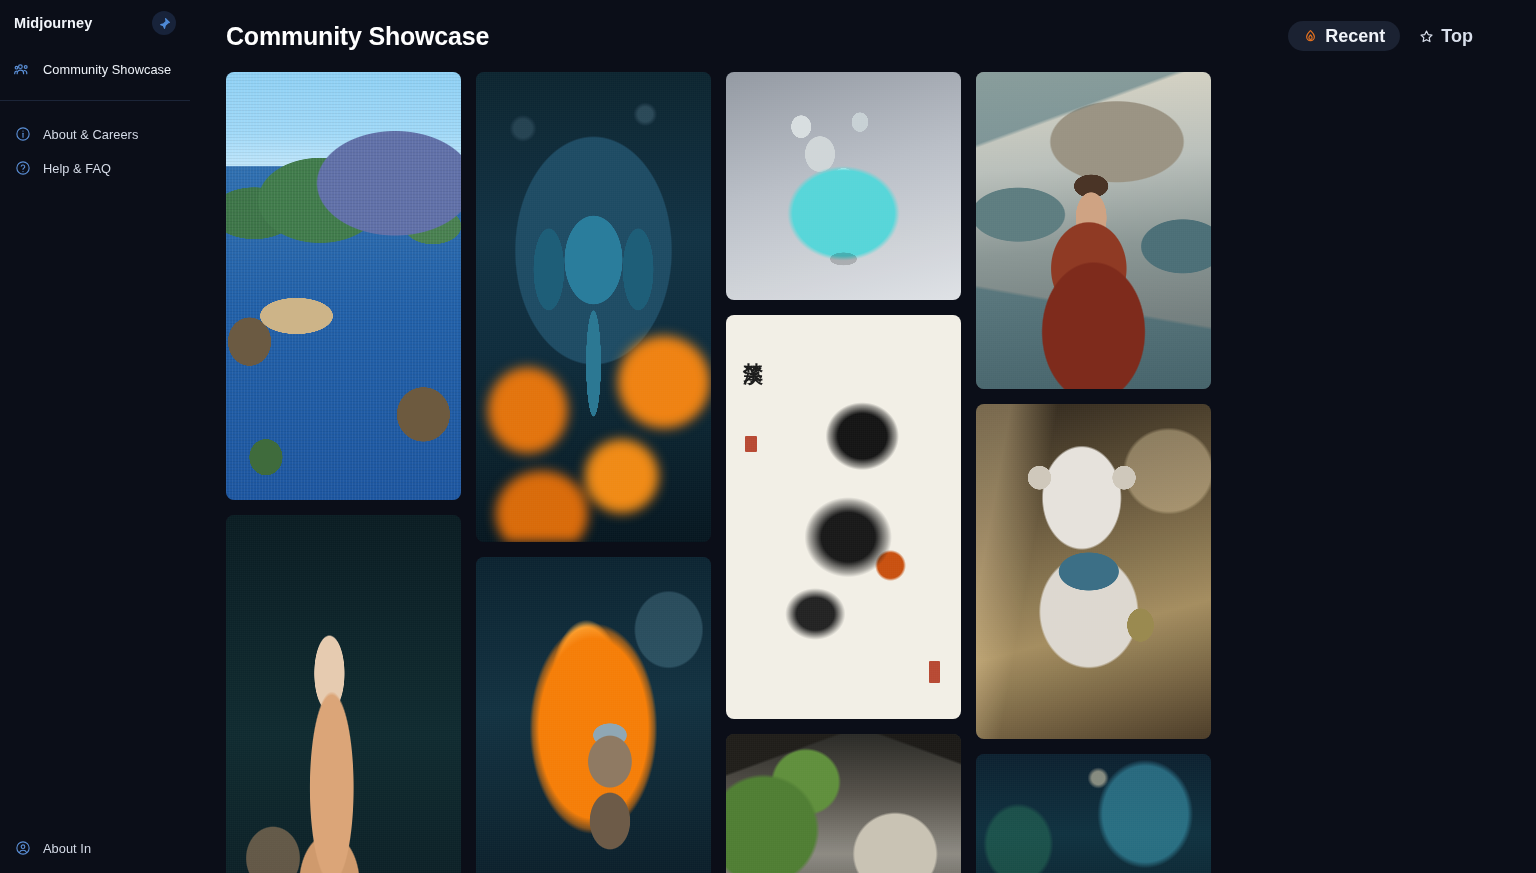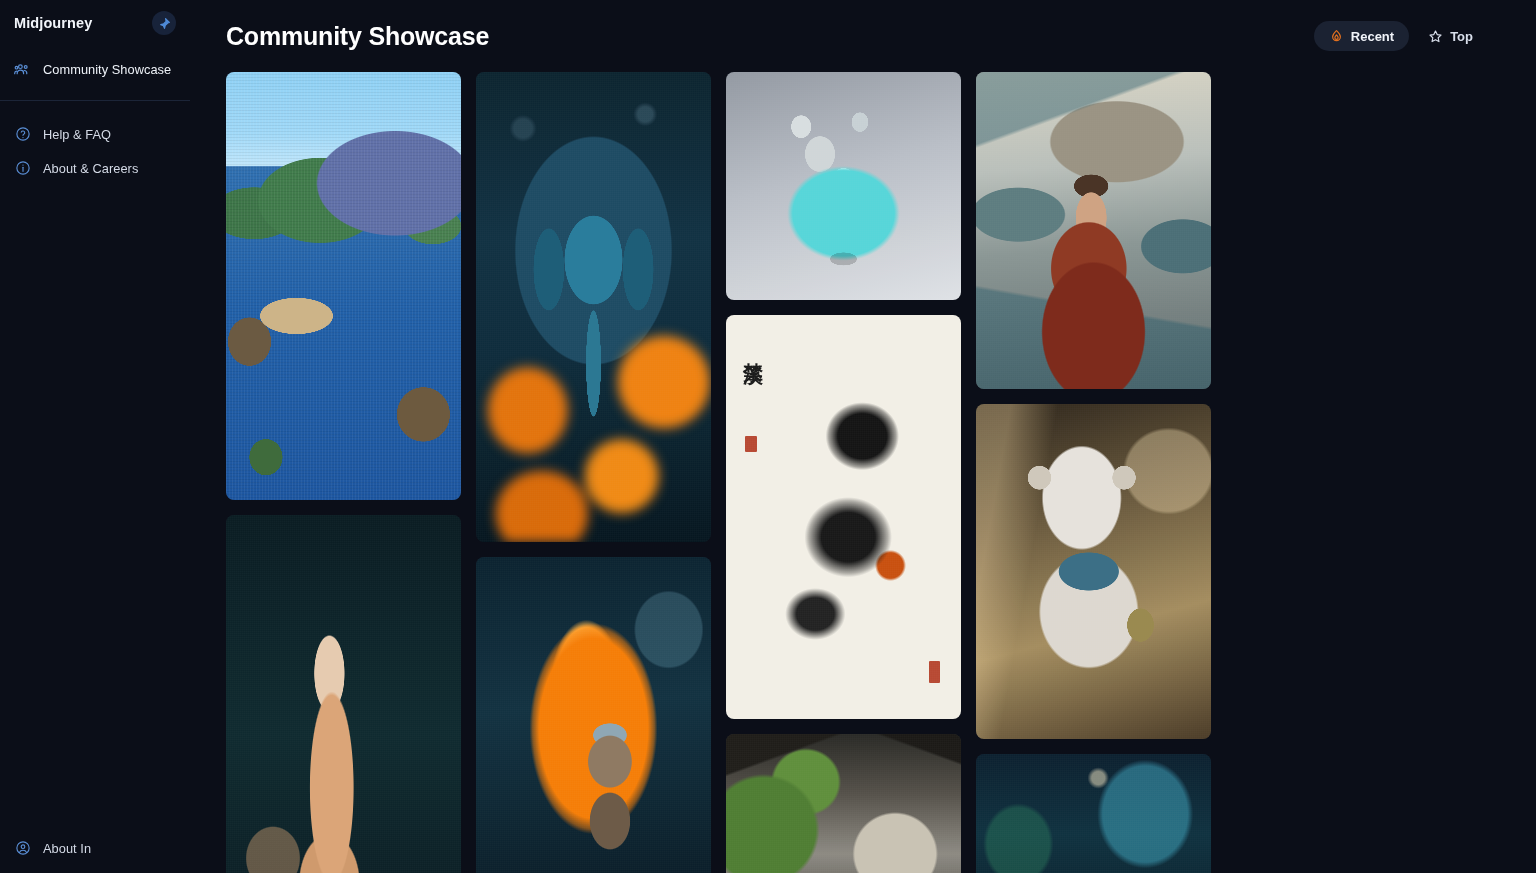--- a/index.html
+++ b/index.html
@@ -122,21 +122,21 @@
     align-items: center;
     gap: 4px;
   }
   .sort-btn {
     display: flex;
     align-items: center;
     gap: 7px;
     height: 30px;
     padding: 0 15px;
     border-radius: 16px;
-    font-size: 13px;
+    font-size: 18px;
     font-weight: 600;
     color: #d9dfeb;
     cursor: pointer;
     background: transparent;
     border: none;
     font-family: "Liberation Sans", sans-serif;
   }
   .sort-btn.selected { background: #1b2232; color: #f0f3f9; }
   .sort-btn .ico { display:flex; align-items:center; }
   .sort-btn .ico svg { display:block; }
@@ -442,36 +442,36 @@
       </div>
     </div>
 
     <div class="divider"></div>
 
     <div class="nav-group">
       <div class="nav-item">
         <span class="nav-icon">
           <svg width="16" height="16" viewBox="0 0 24 24" fill="none" stroke="#5b8fd6" stroke-width="1.7" stroke-linecap="round" stroke-linejoin="round">
             <circle cx="12" cy="12" r="9.2"></circle>
+            <path d="M12 11v6"></path>
+            <circle cx="12" cy="7.6" r="0.95" fill="#5b8fd6" stroke="none"></circle>
+          </svg>
+        </span>
+        <span class="nav-label">About &amp; Careers</span>
+      </div>
+
+      <div class="nav-item">
+        <span class="nav-icon">
+          <svg width="16" height="16" viewBox="0 0 24 24" fill="none" stroke="#5b8fd6" stroke-width="1.7" stroke-linecap="round" stroke-linejoin="round">
+            <circle cx="12" cy="12" r="9.2"></circle>
             <path d="M9.4 9.2a2.7 2.7 0 0 1 5.2.9c0 1.8-2.6 2.2-2.6 3.9"></path>
             <circle cx="12" cy="17.3" r="0.9" fill="#5b8fd6" stroke="none"></circle>
           </svg>
         </span>
         <span class="nav-label">Help &amp; FAQ</span>
-      </div>
-
-      <div class="nav-item">
-        <span class="nav-icon">
-          <svg width="16" height="16" viewBox="0 0 24 24" fill="none" stroke="#5b8fd6" stroke-width="1.7" stroke-linecap="round" stroke-linejoin="round">
-            <circle cx="12" cy="12" r="9.2"></circle>
-            <path d="M12 11v6"></path>
-            <circle cx="12" cy="7.6" r="0.95" fill="#5b8fd6" stroke="none"></circle>
-          </svg>
-        </span>
-        <span class="nav-label">About &amp; Careers</span>
       </div>
     </div>
 
     <div class="sidebar-bottom">
       <div class="nav-item">
         <span class="nav-icon">
           <svg width="16" height="16" viewBox="0 0 24 24" fill="none" stroke="#5b8fd6" stroke-width="1.7" stroke-linecap="round" stroke-linejoin="round">
             <circle cx="12" cy="12" r="9.2"></circle>
             <circle cx="12" cy="10" r="2.7"></circle>
             <path d="M6.6 18.6c.9-2 2.9-3.2 5.4-3.2s4.5 1.2 5.4 3.2"></path>

